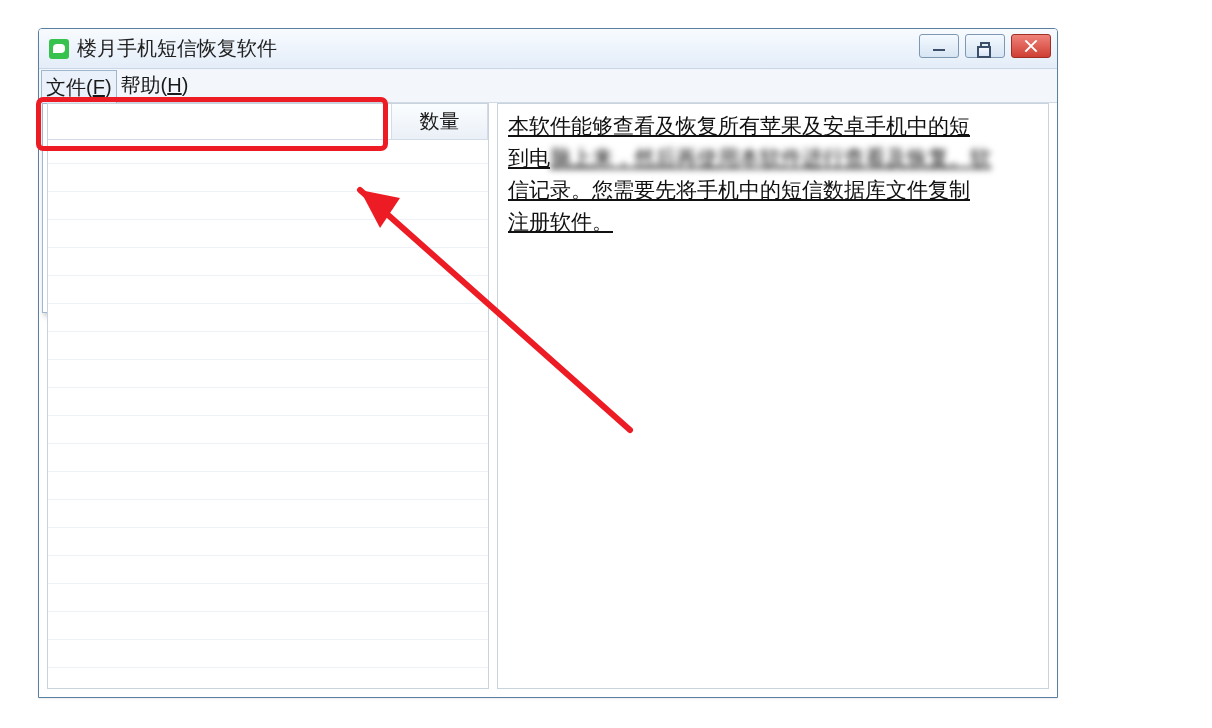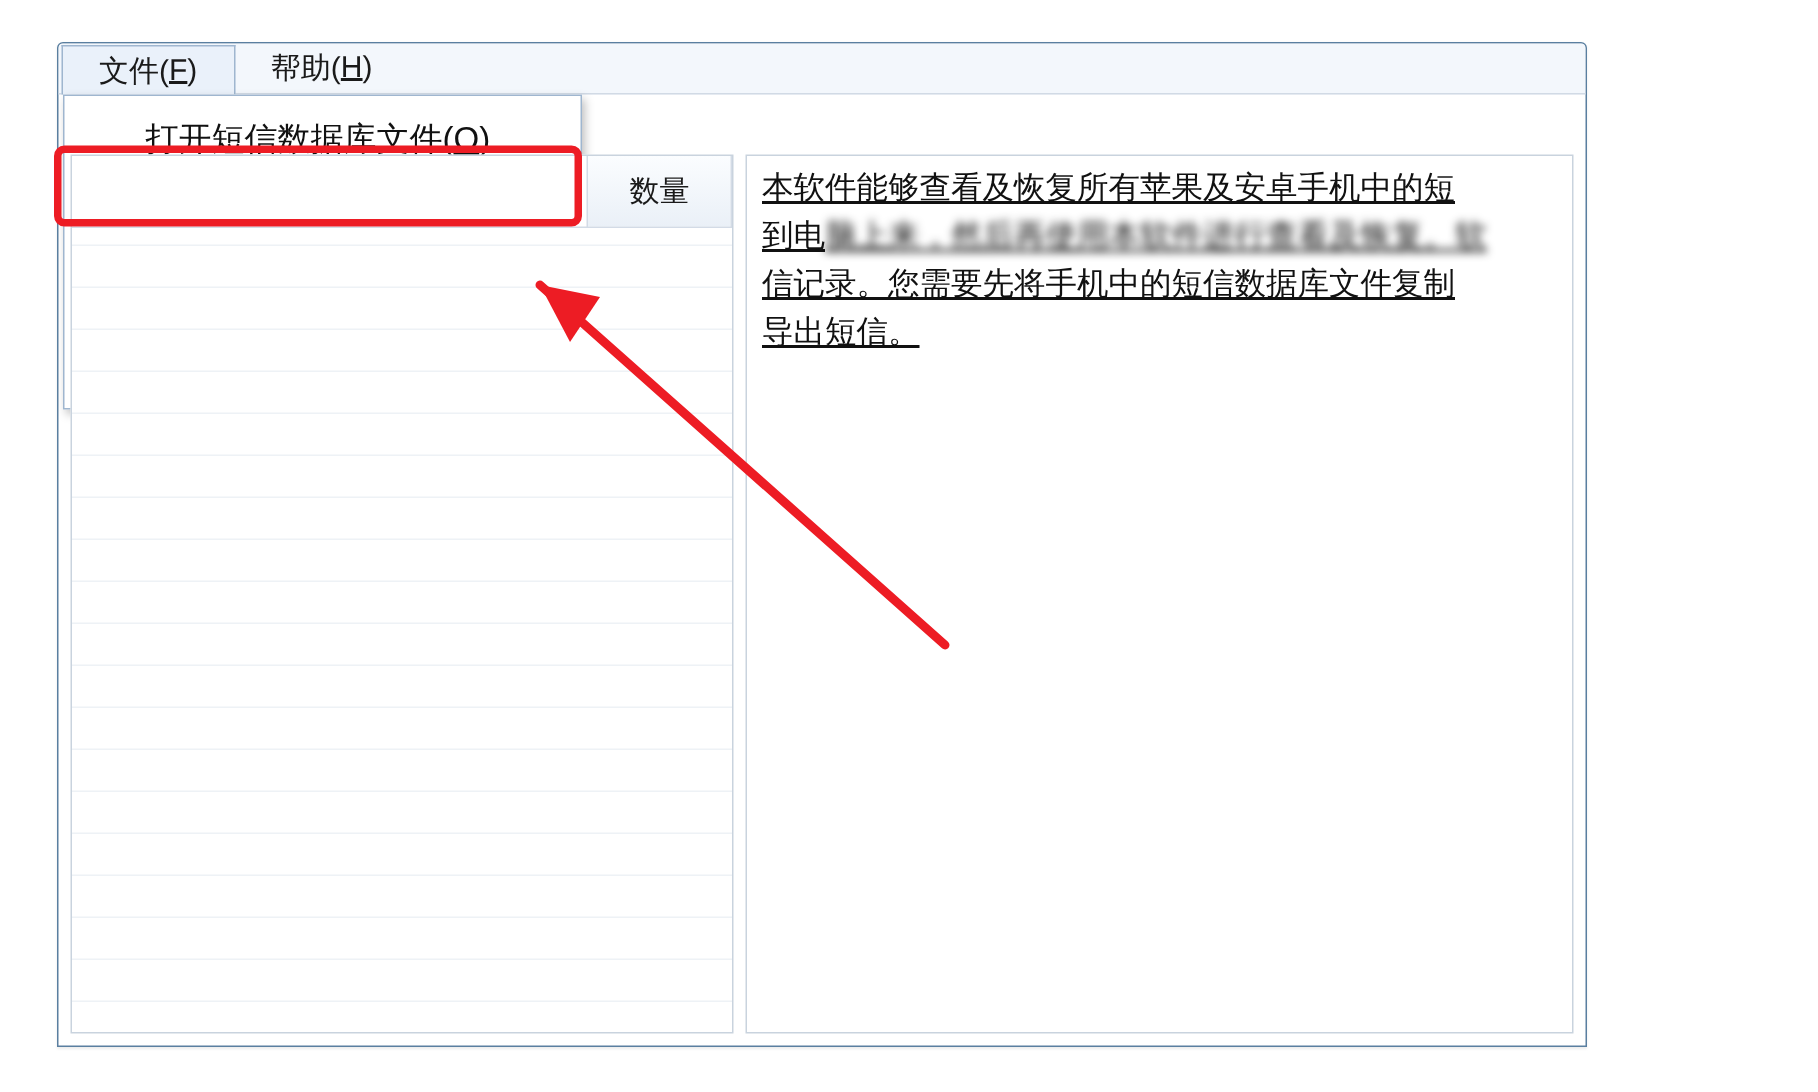--- a/index.html
+++ b/index.html
@@ -70,39 +70,39 @@
     .ic-x{ width:14px;height:14px; position:relative;}
     .ic-x::before,.ic-x::after{content:"";position:absolute;left:6px;top:-1px;width:2px;height:16px;background:#fff;}
     .ic-x::before{transform:rotate(45deg);} .ic-x::after{transform:rotate(-45deg);}
 
     
     .menubar{
       height:34px; background:#f3f7fc; border-bottom:1px solid #d1dae5;
       display:flex; align-items:stretch; padding-left:2px;
     }
     .menu-item{
-      display:flex; align-items:center; padding:0 24px;
+      display:flex; align-items:center; padding:0 4px;
       font-size:20px; color:#1a1a1a;
     }
     .menu-item.active{
       background:#eaf1fa; border:1px solid #9fb6cf; border-bottom:none;
       position:relative; top:1px;
     }
     .ul{ text-decoration:underline; }
 
     
     .content{ position:absolute; inset:74px 8px 8px 8px; display:flex; gap:8px; }
     .left-pane{ width:442px; border:1px solid #c9d3de; background:#fff; position:relative; }
     .right-pane{ flex:1; border:1px solid #c9d3de; background:#fff; padding:6px 10px; font-size:21px; line-height:32px; color:#111;text-decoration:underline;}
     .right-pane .link{ color:#2a63c4; }
     .right-pane .blur{ filter: blur(3px); }
 
     
     .col-headers{
-      position:absolute; inset:0 0 auto 0; height:48px;
+      position:absolute; inset:0 0 auto 0; height:36px;
       display:flex;
     }
     .col-headers .col{
       border-right:1px solid #d3dbe6; border-bottom:1px solid #d3dbe6;
       background:linear-gradient(#fbfdff,#eaf0f7);
       display:flex; align-items:center; justify-content:center;
       font-size:20px; color:#1a1a1a;
     }
     .col-headers .col-spacer{ width:345px; border-right:1px solid #d3dbe6; border-bottom:1px solid #d3dbe6;}
     .col-headers .col-qty{ width:96px;}
@@ -132,20 +132,35 @@
     .annot-arrow{
       position:absolute; left:230px; top:150px; width:420px; height:300px;
       pointer-events:none;
     }
   </style>
 </head>
 <body>
 
 <div class="window">
 
+  <div class="titlebar">
+    <span class="app-icon"></span>
+    <span class="title">楼月手机短信恢复软件</span>
+    <div class="win-controls">
+      <div class="win-btn">
+          <span class="ic ic-min"></span>
+        </div>
+      <div class="win-btn">
+          <span class="ic ic-max"></span>
+        </div>
+      <div class="win-btn close">
+          <span class="ic ic-x"></span>
+        </div>
+    </div>
+  </div>
 
   <div class="menubar">
     <div class="menu-item active">
       <span>文件(</span>
         <span class="ul">F</span>
         <span>)</span>
 
       <div class="dropdown">
         <div class="dd-item">
           <span>打开短信数据库文件(</span><span class="ul">O</span><span>)</span>
@@ -196,21 +211,21 @@
         <div class="row"></div>
         <div class="row"></div>
       </div>
     </div>
     <div class="right-pane">
       <div>本软件能够查看及恢复所有苹果及安卓手机中的短</div>
       <div>
         <span>到电</span><span class="blur">脑上来，然后再使用本软件进行查看及恢复。软</span>
       </div>
       <div>信记录。您需要先将手机中的短信数据库文件复制</div>
-      <div>导出短信。</div>
+      <div>注册软件。</div>
     </div>
   </div>
 </div>
 
 <div class="annot-box"></div>
 <svg class="annot-arrow" viewBox="0 0 420 300">
   <line x1="400" y1="280" x2="130" y2="40" stroke="#ed1c24" stroke-width="6" stroke-linecap="round"></line>
   <polygon points="130,40 170,48 150,78" fill="#ed1c24"></polygon>
 </svg>
 

